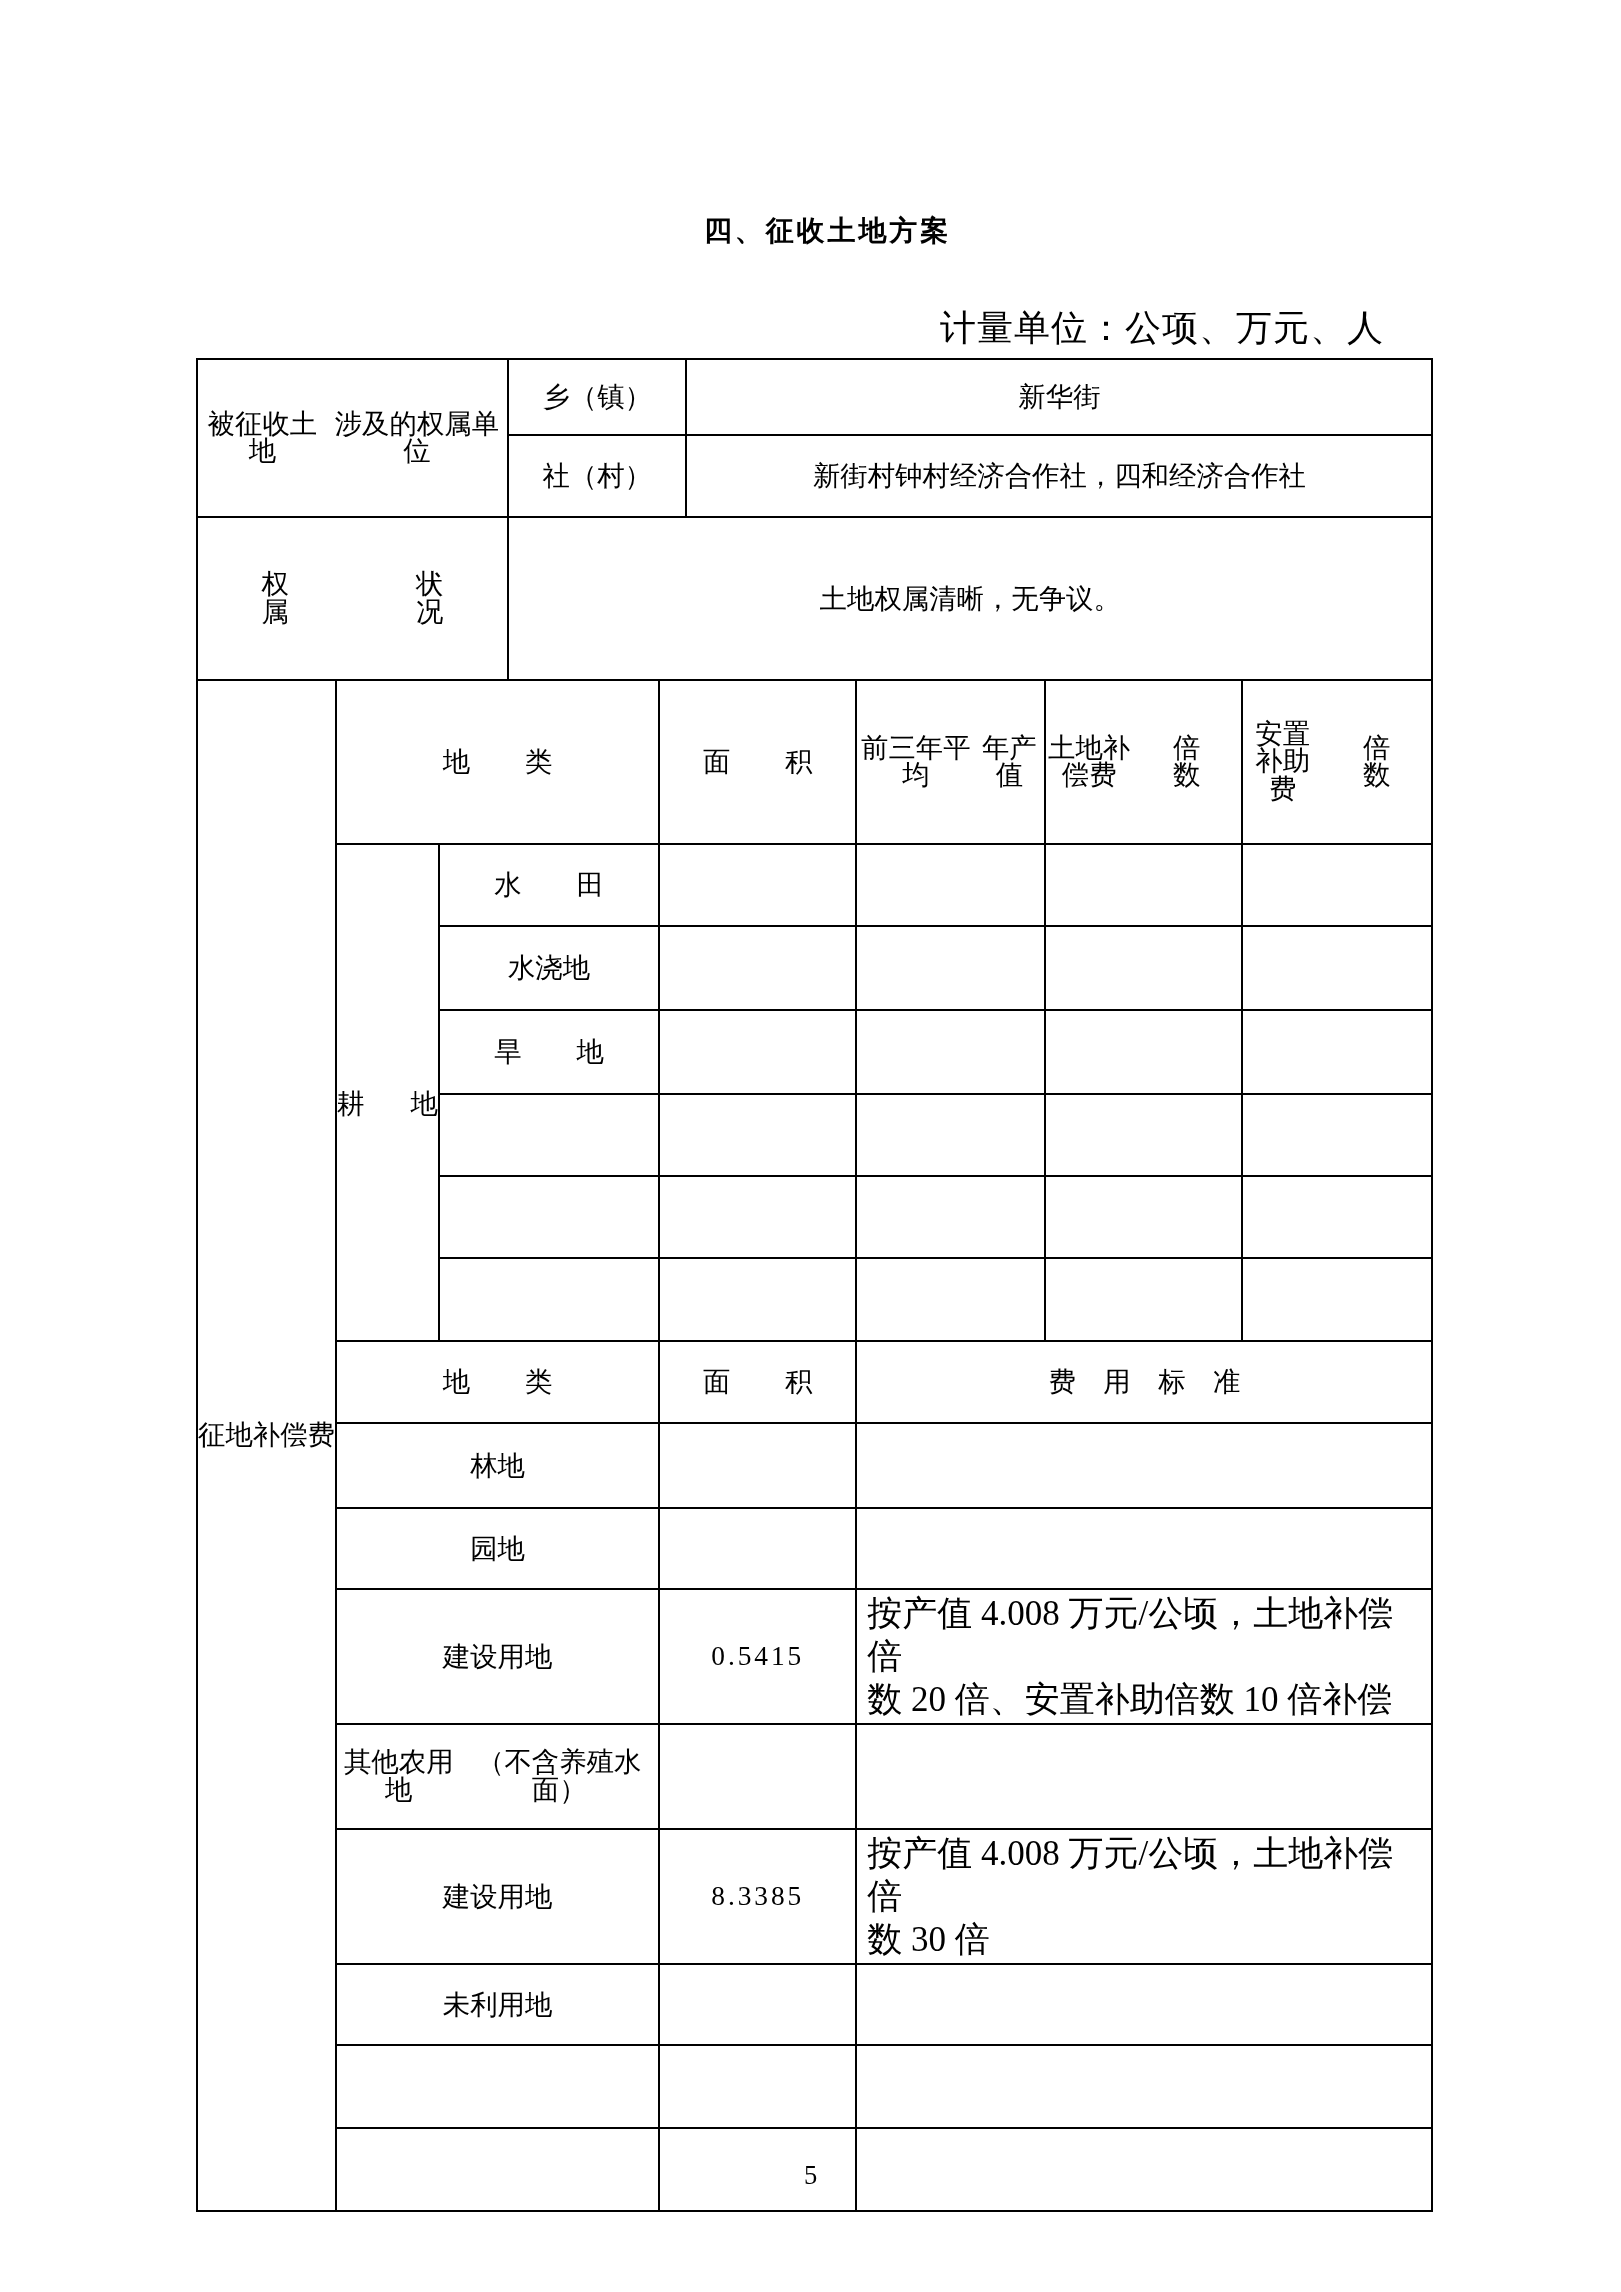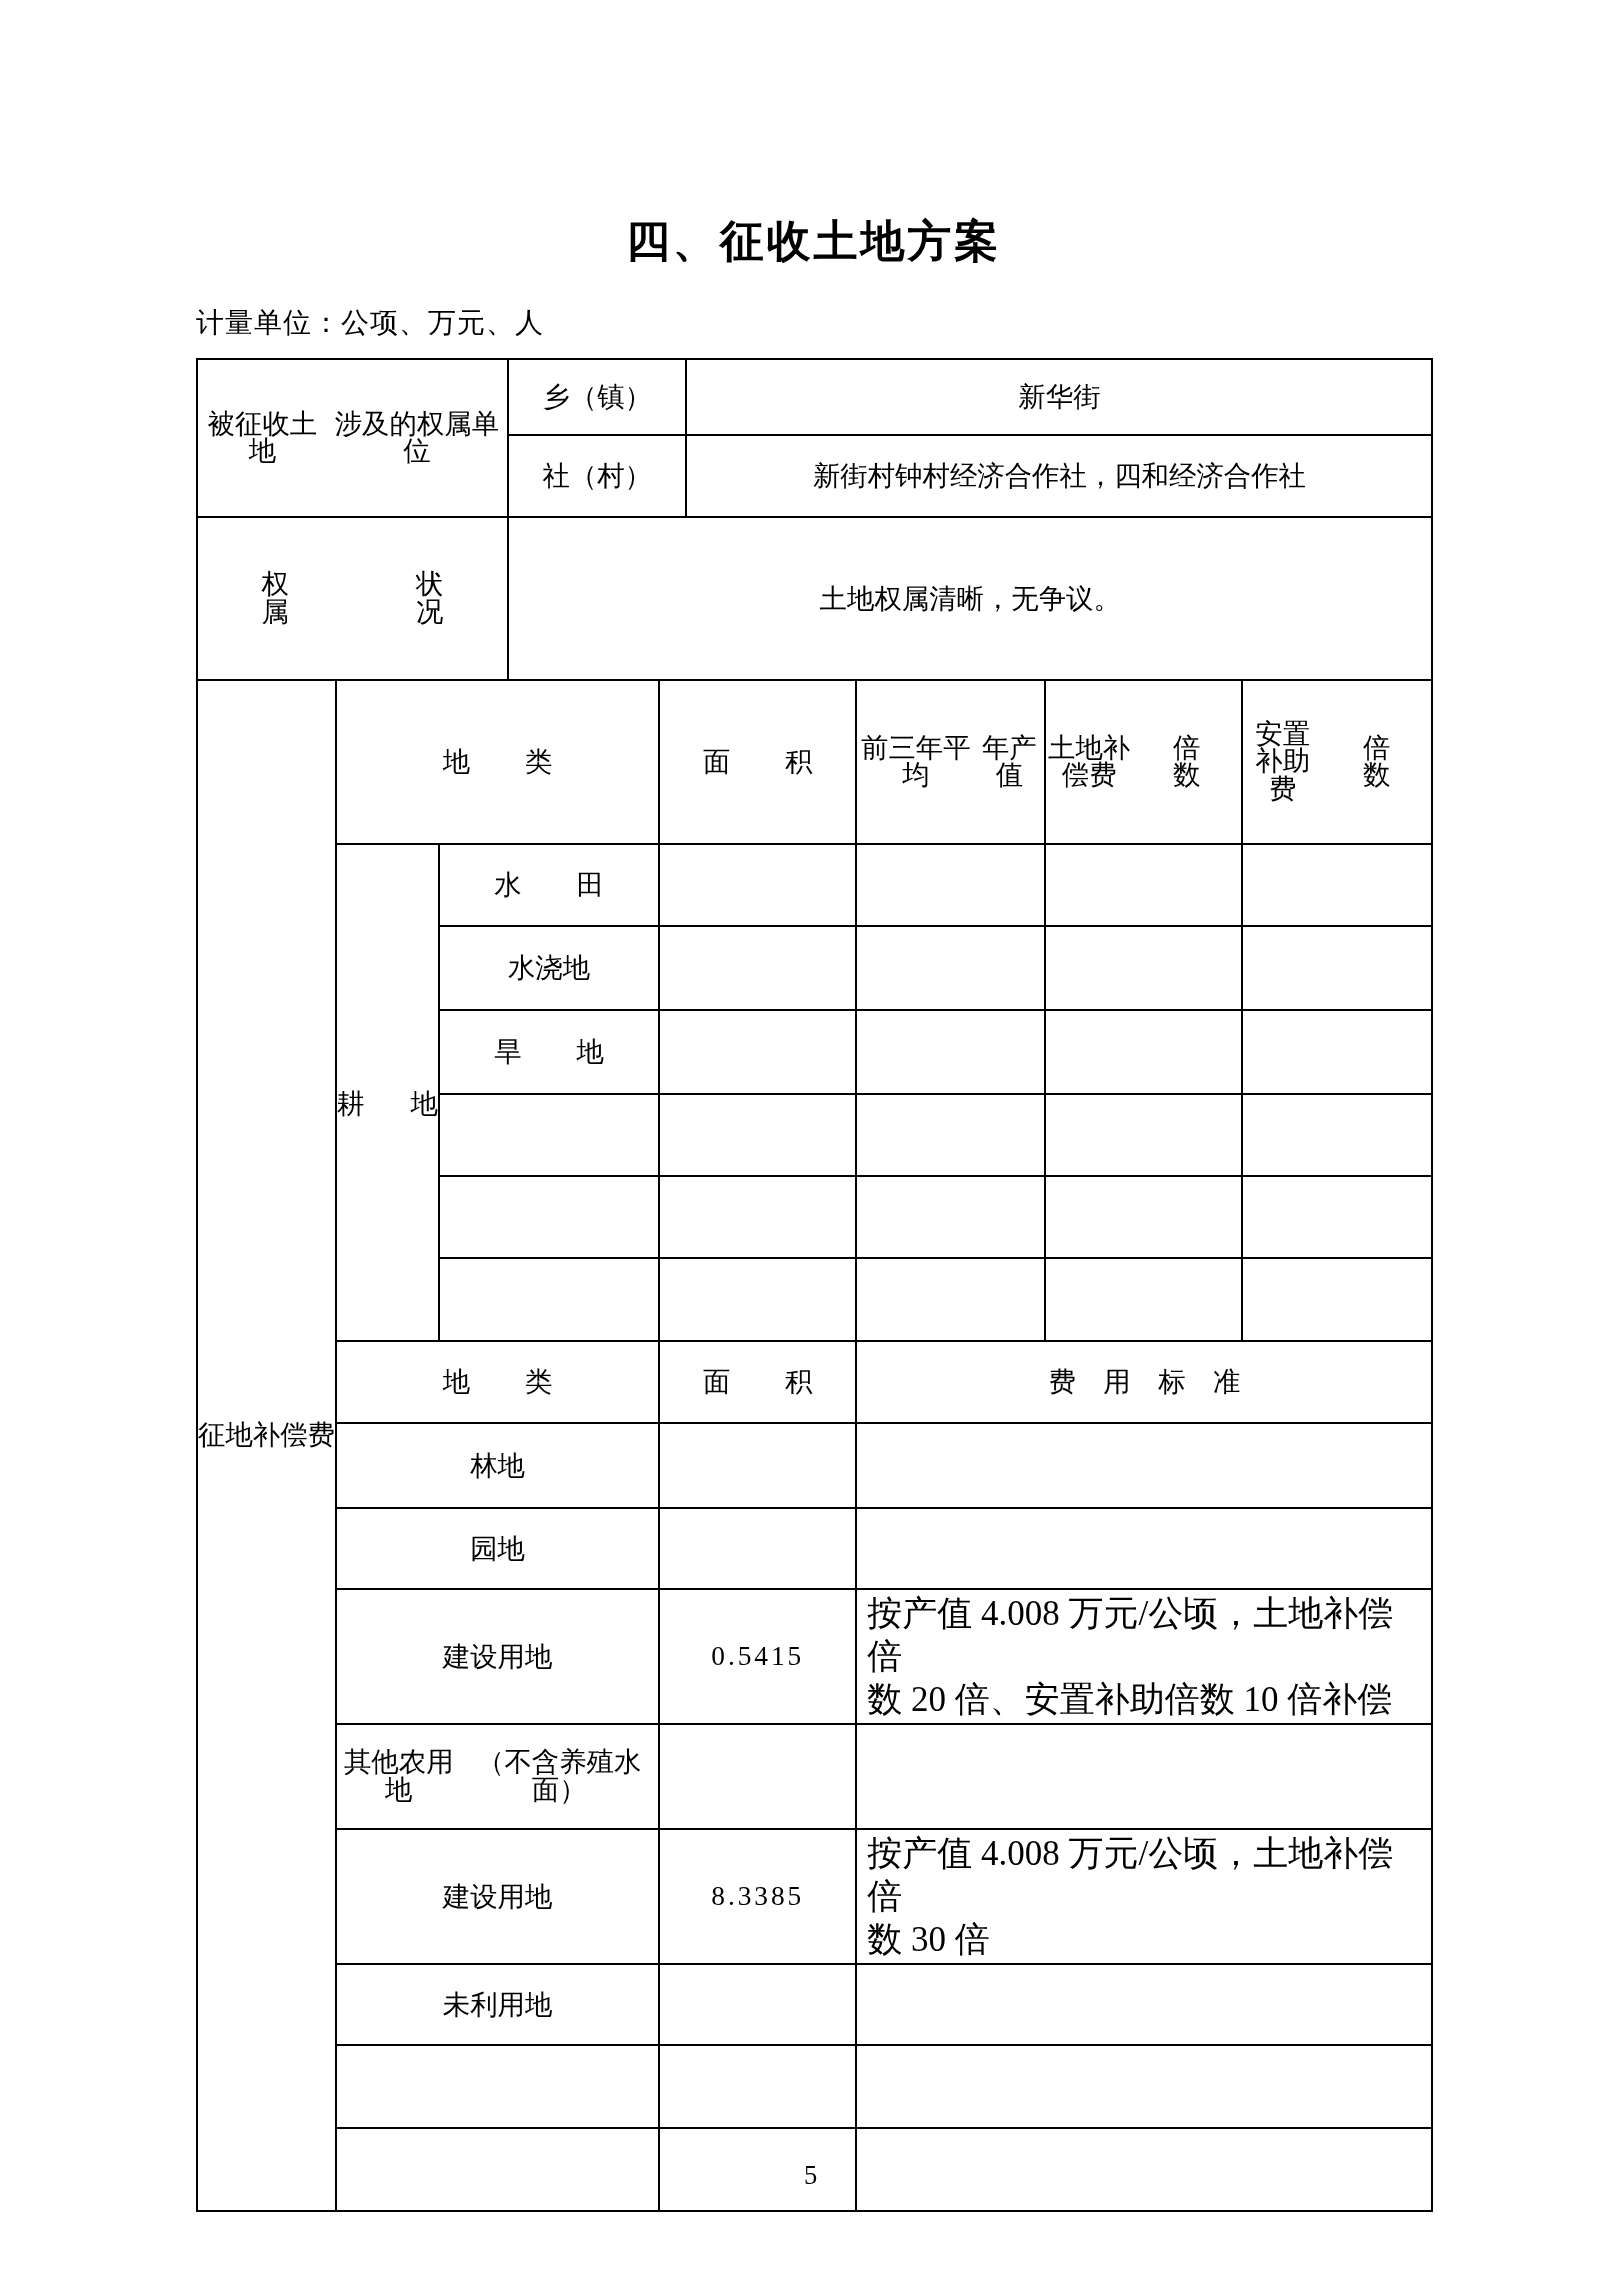--- a/index.html
+++ b/index.html
@@ -1,26 +1,26 @@
 <!DOCTYPE html>
 <html><head>
 <meta charset="utf-8">
 <style>
   html,body{margin:0;padding:0;background:#e8e8e8;}
   .page{
     position:relative;width:1621px;height:2293px;background:#ffffff;
     font-family:"Liberation Serif","DejaVu Serif",serif;color:#000;overflow:hidden;
   }
   .title{
-    position:absolute;left:196px;top:212px;width:1235px;text-align:center;
-    font-size:44px;font-weight:bold;letter-spacing:2.9px;
+    position:absolute;left:210px;top:212px;width:1235px;text-align:center;
+    font-size:28px;font-weight:bold;letter-spacing:2.9px;
   }
   .unit-note{
     position:absolute;left:196px;top:304px;width:1235px;box-sizing:border-box;
-    text-align:left;padding-right:47px;font-size:28px;letter-spacing:1px;
+    text-align:right;padding-right:47px;font-size:36px;letter-spacing:1px;
   }
   table.tbl{
     position:absolute;left:196px;top:358px;border-collapse:collapse;
     table-layout:fixed;width:1235px;border:2.9px solid #000;
   }
   .tbl td{
     border:2px solid #000;font-size:27.4px;text-align:center;vertical-align:middle;
     padding:0;overflow:hidden;
   }
   .left{text-align:left;}

